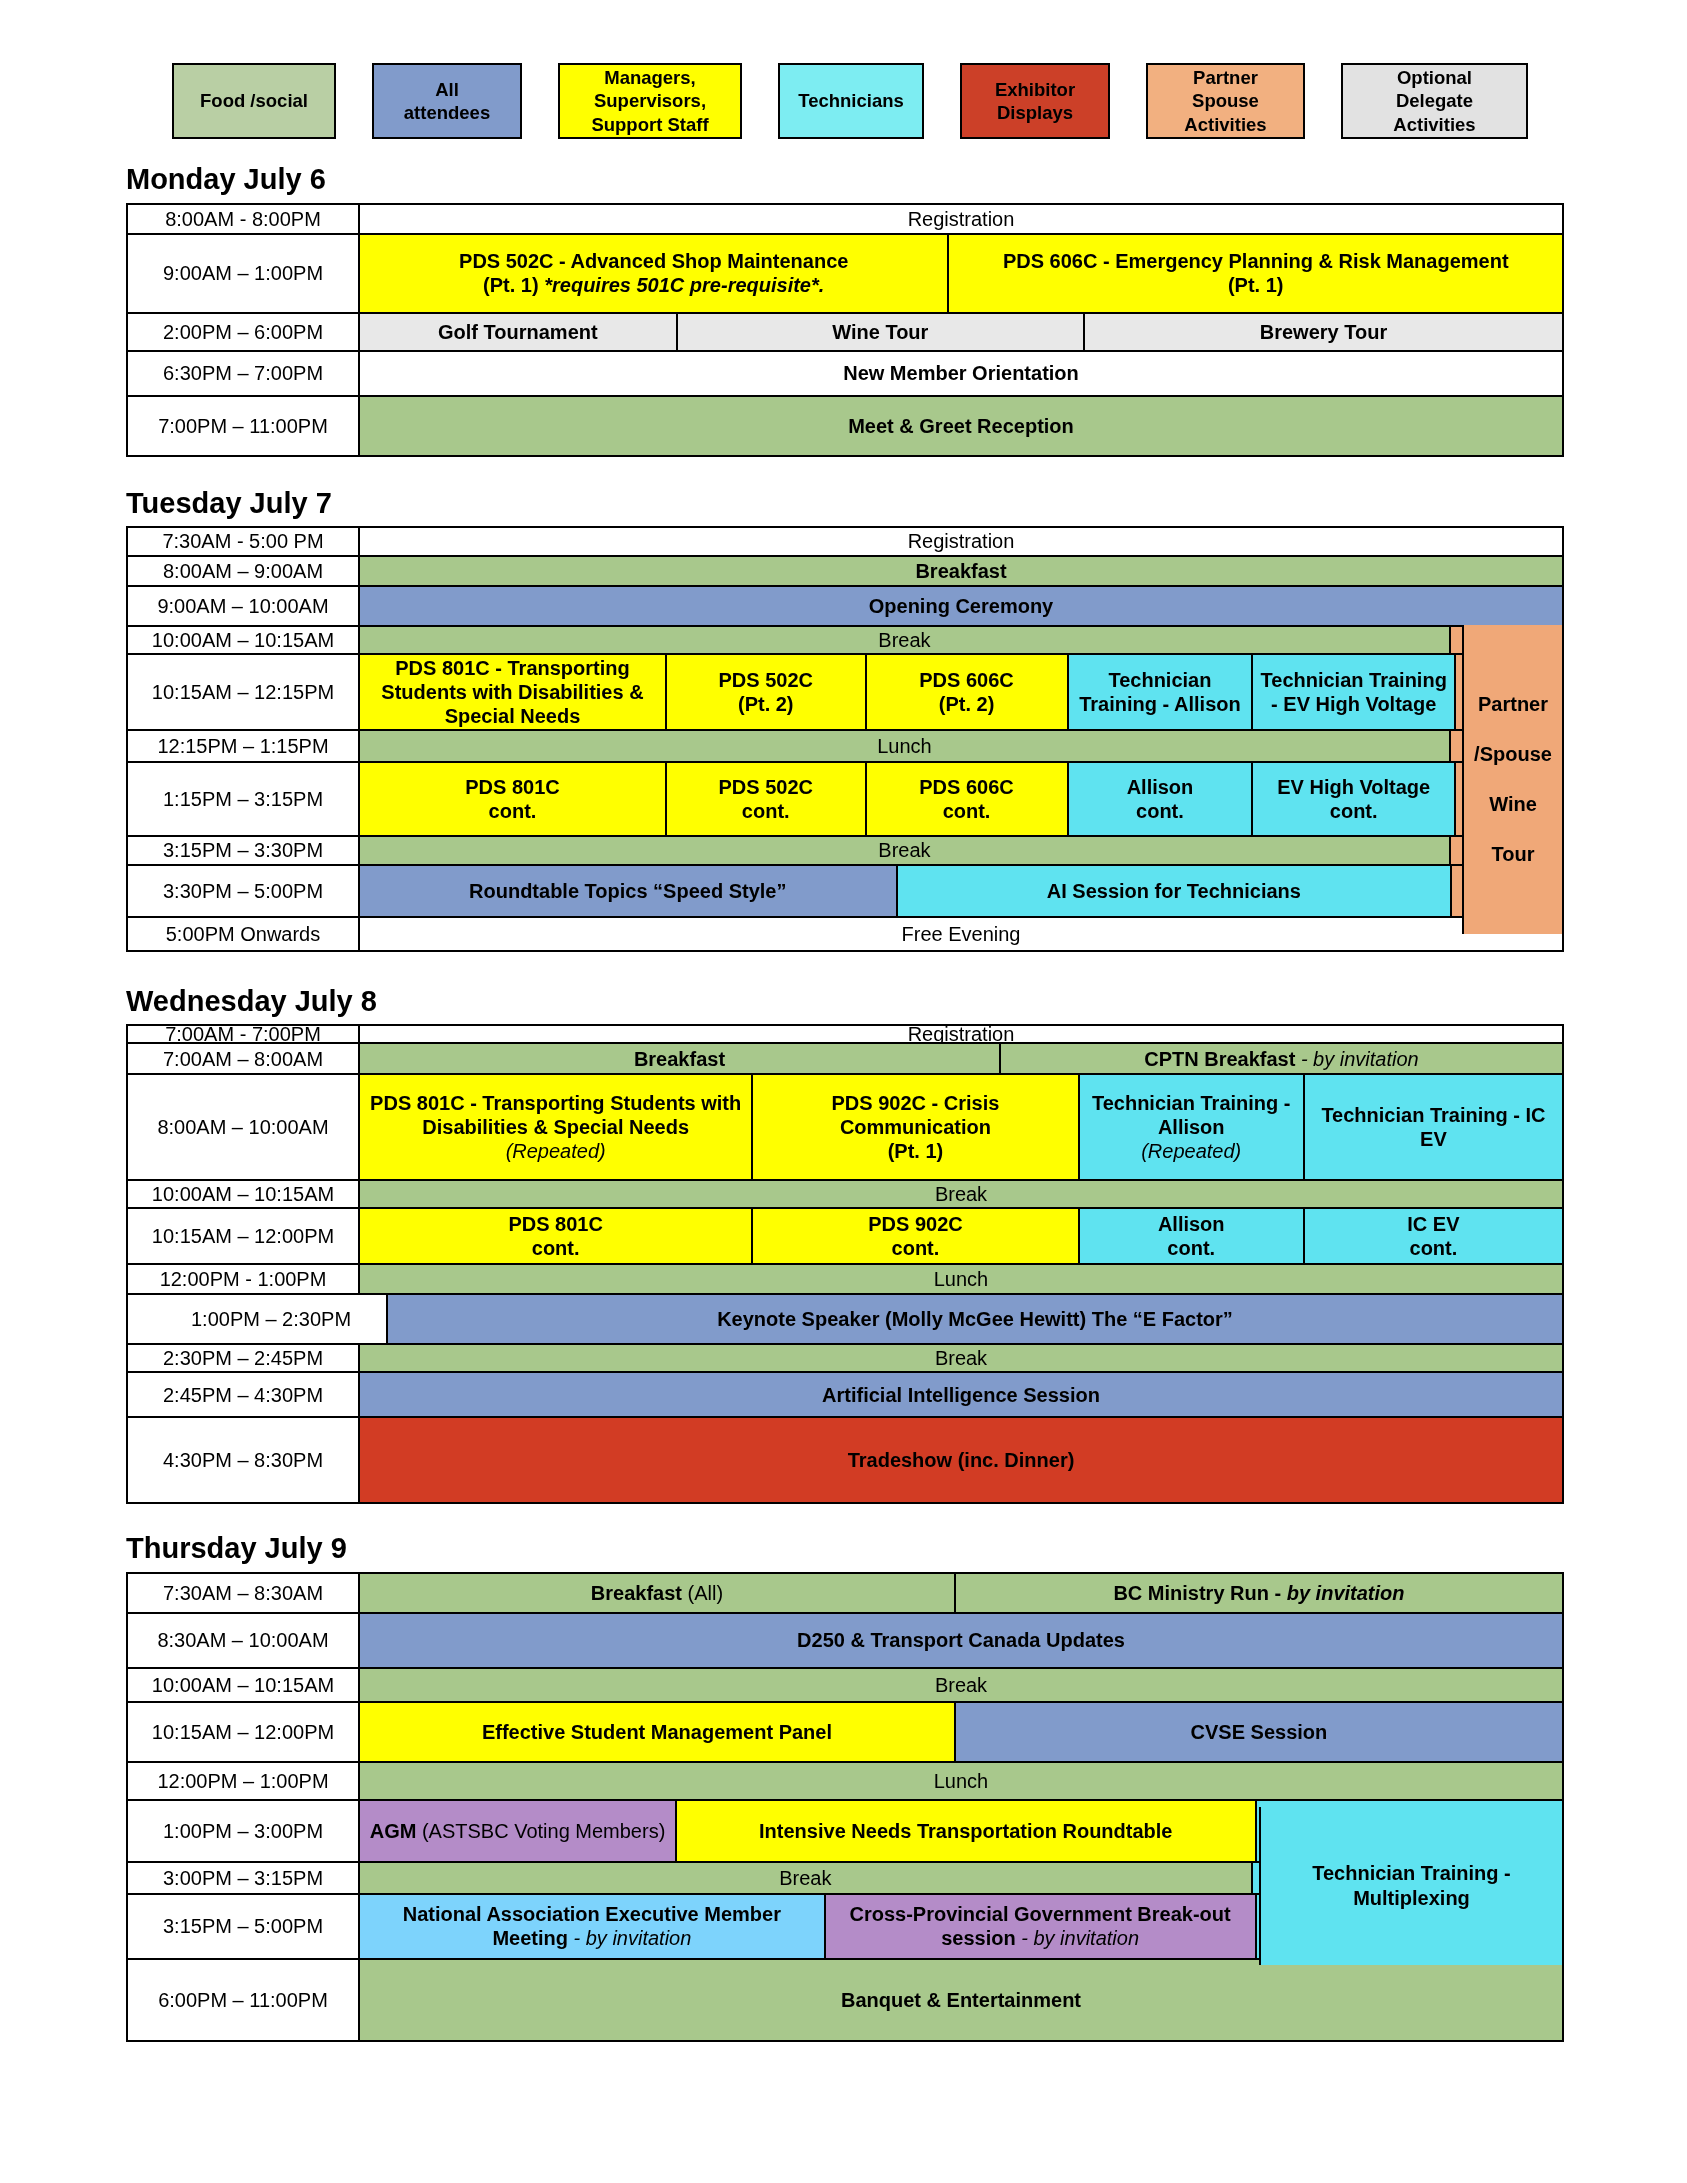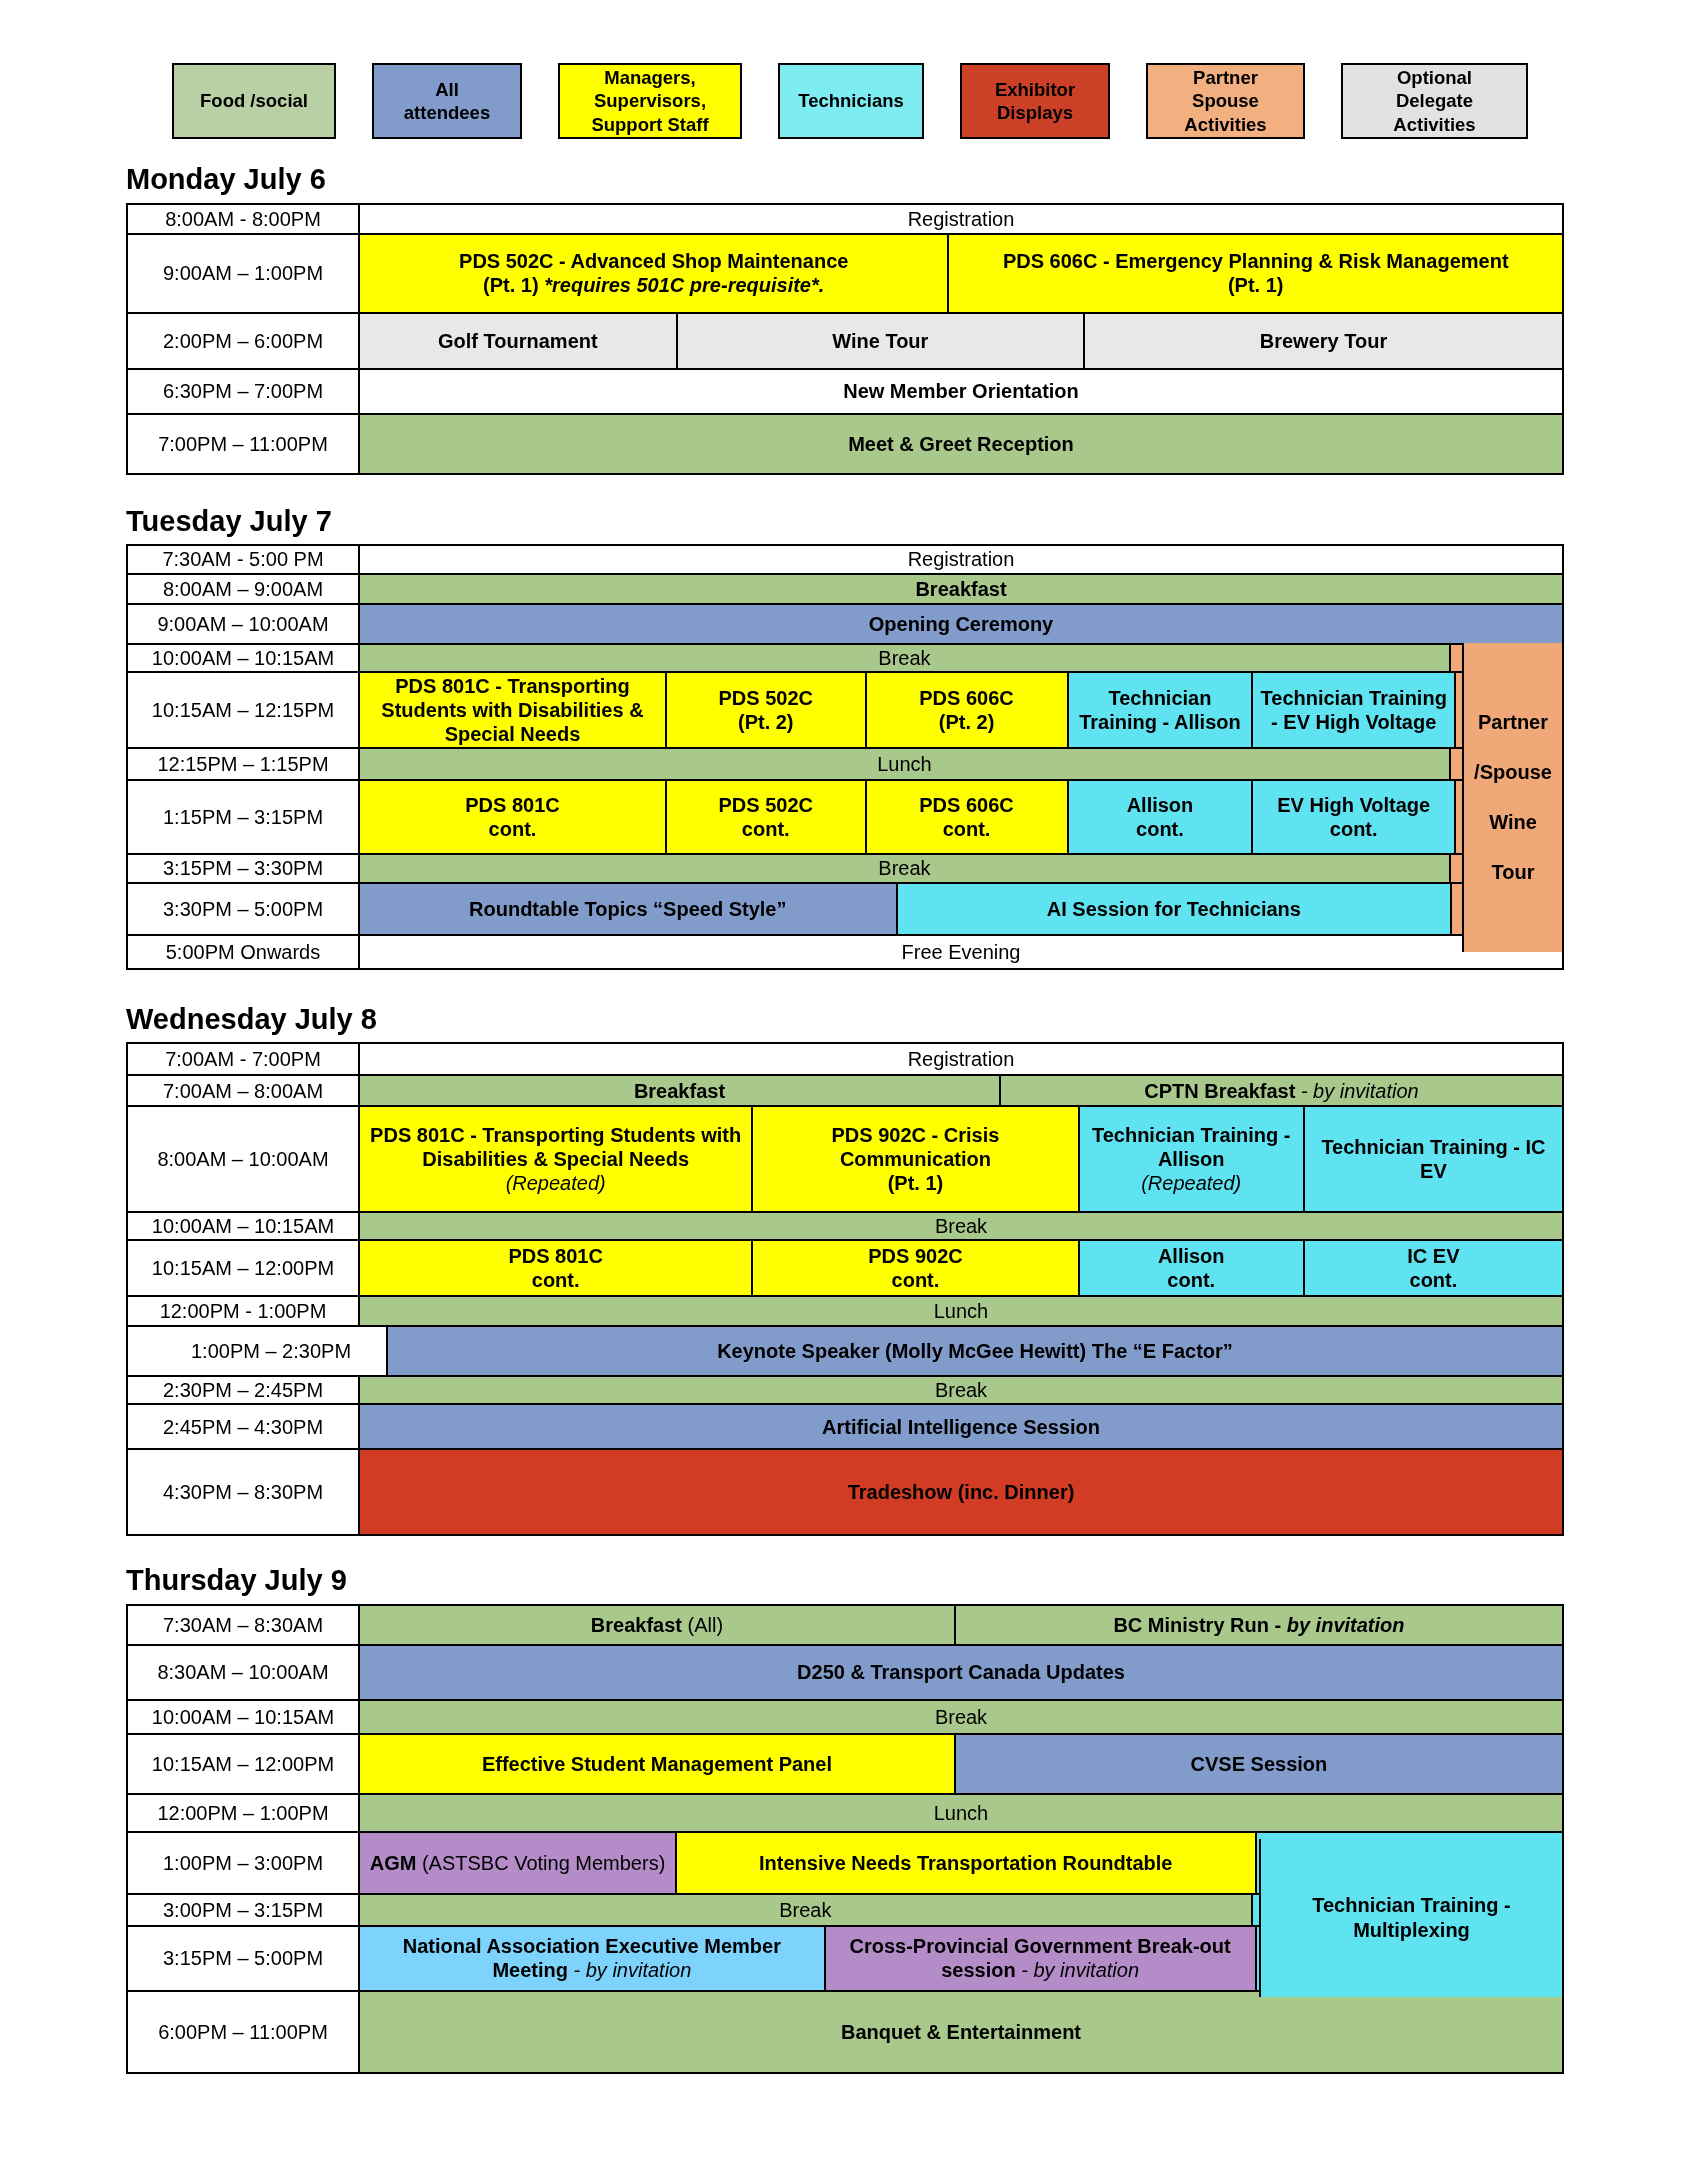--- a/index.html
+++ b/index.html
@@ -75,21 +75,21 @@
       </div>
       <div class="row" style="height: 79px;">
         <div class="cell time">9:00AM – 1:00PM</div>
         <div class="cell" style="flex: 892 0 0px; background: rgb(255, 255, 0);">
           <div><span style="font-weight: 700; font-style: normal;">PDS 502C - Advanced Shop Maintenance</span><br><span style="font-weight: 700; font-style: normal;">(Pt. 1) </span><span style="font-weight: 700; font-style: italic;">*requires 501C pre-requisite*.</span></div>
         </div>
         <div class="cell" style="flex: 931 0 0px; background: rgb(255, 255, 0);">
           <div><span style="font-weight: 700; font-style: normal;">PDS 606C - Emergency Planning &amp; Risk Management</span><br><span style="font-weight: 700; font-style: normal;">(Pt. 1)</span></div>
         </div>
       </div>
-      <div class="row" style="height: 56px;">
+      <div class="row" style="height: 38px;">
         <div class="cell time">2:00PM – 6:00PM</div>
         <div class="cell" style="flex: 476 0 0px; background: rgb(232, 232, 232);">
           <div><span style="font-weight: 700; font-style: normal;">Golf Tournament</span></div>
         </div>
         <div class="cell" style="flex: 617 0 0px; background: rgb(232, 232, 232);">
           <div><span style="font-weight: 700; font-style: normal;">Wine Tour</span></div>
         </div>
         <div class="cell" style="flex: 730 0 0px; background: rgb(232, 232, 232);">
           <div><span style="font-weight: 700; font-style: normal;">Brewery Tour</span></div>
         </div>
@@ -225,21 +225,21 @@
         <span style="font-weight: 700; font-style: normal;">Wine</span>
         <br>
         <span style="font-weight: 700; font-style: normal;">Tour</span>
       </div>
     </div>
 </section>
 
 <section class="day d-wed">
   <h2 class="day-title">Wednesday July 8</h2>
   <div class="tbl">
-      <div class="row" style="height: 30px;">
+      <div class="row" style="height: 16px;">
         <div class="cell time">7:00AM - 7:00PM</div>
         <div class="cell" style="flex: 1823 0 0px; background: rgb(255, 255, 255);">
           <div><span style="font-weight: 400; font-style: normal;">Registration</span></div>
         </div>
       </div>
       <div class="row" style="height: 31px;">
         <div class="cell time">7:00AM – 8:00AM</div>
         <div class="cell" style="flex: 972 0 0px; background: rgb(168, 200, 140);">
           <div><span style="font-weight: 700; font-style: normal;">Breakfast</span></div>
         </div>

